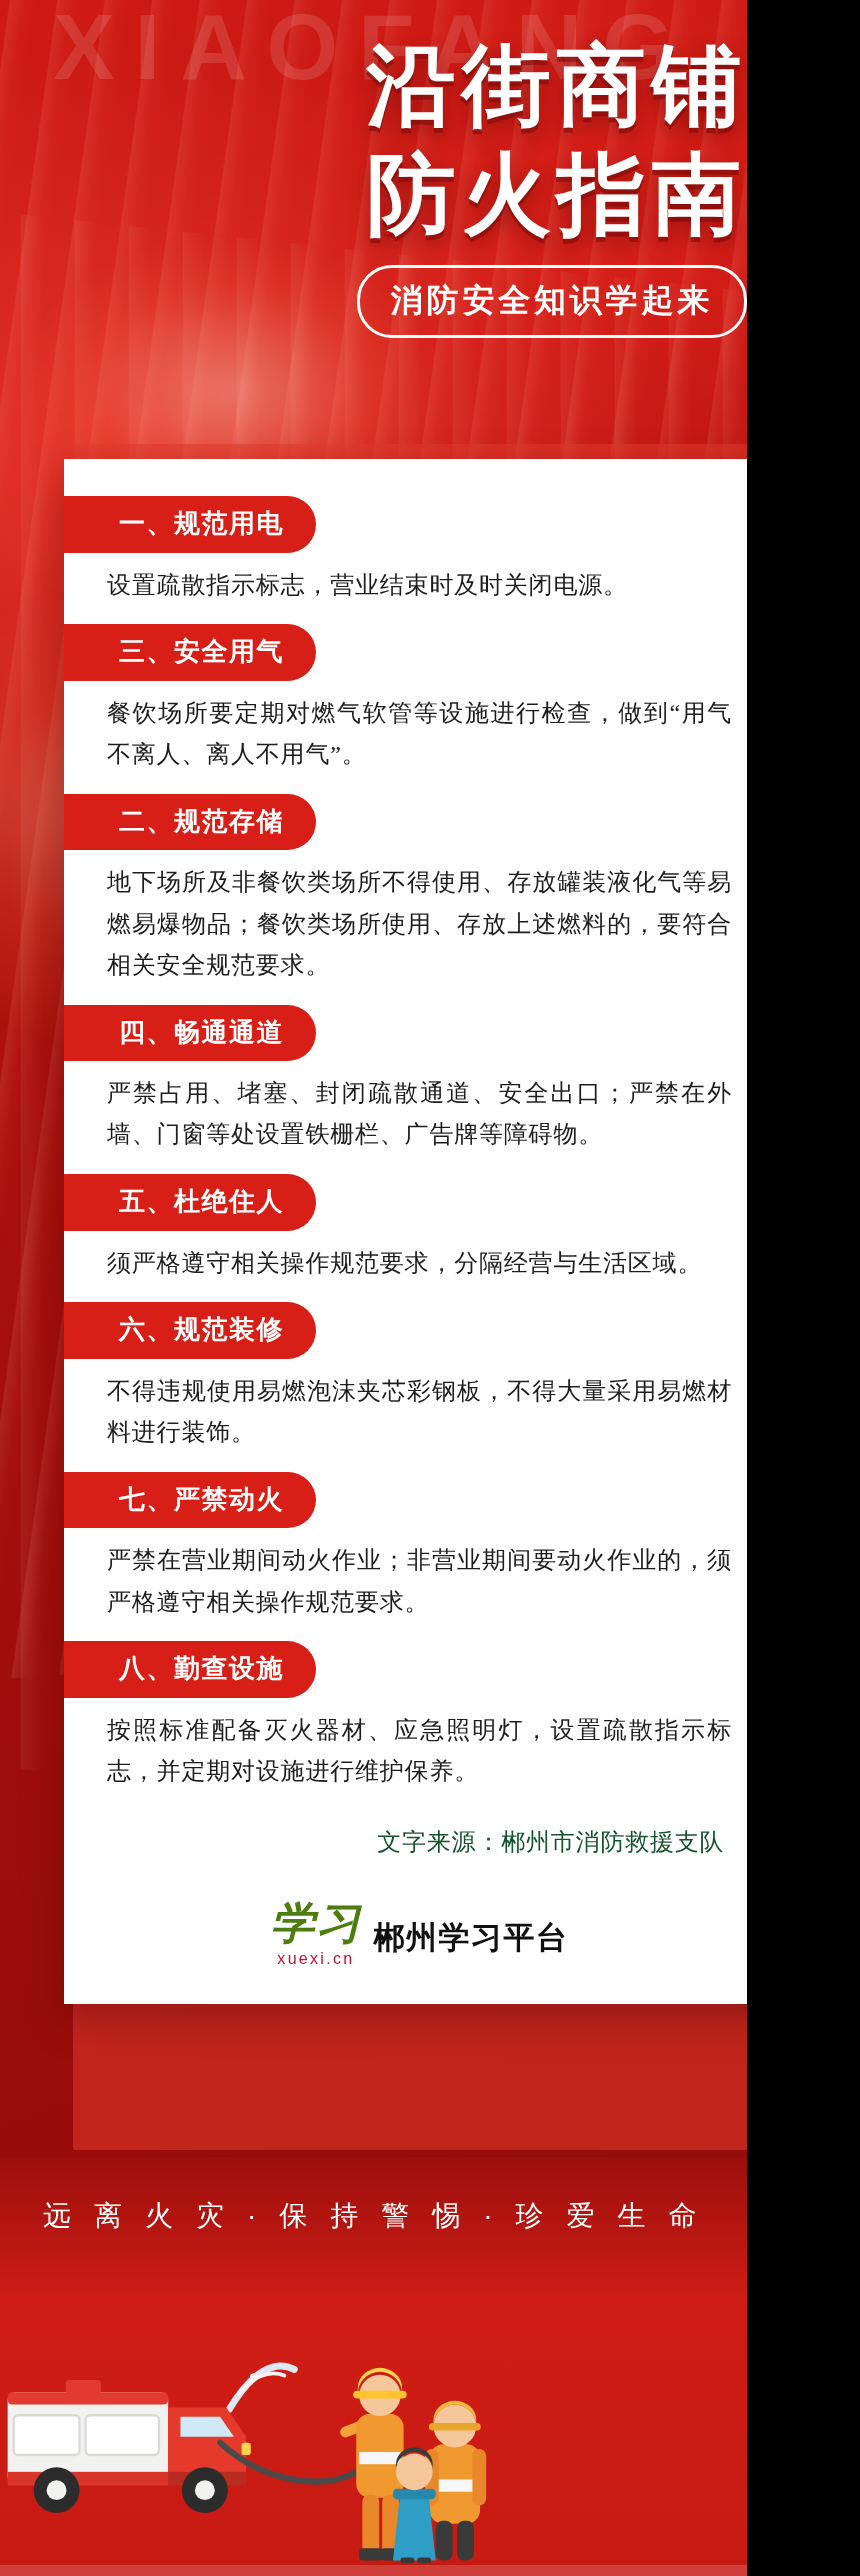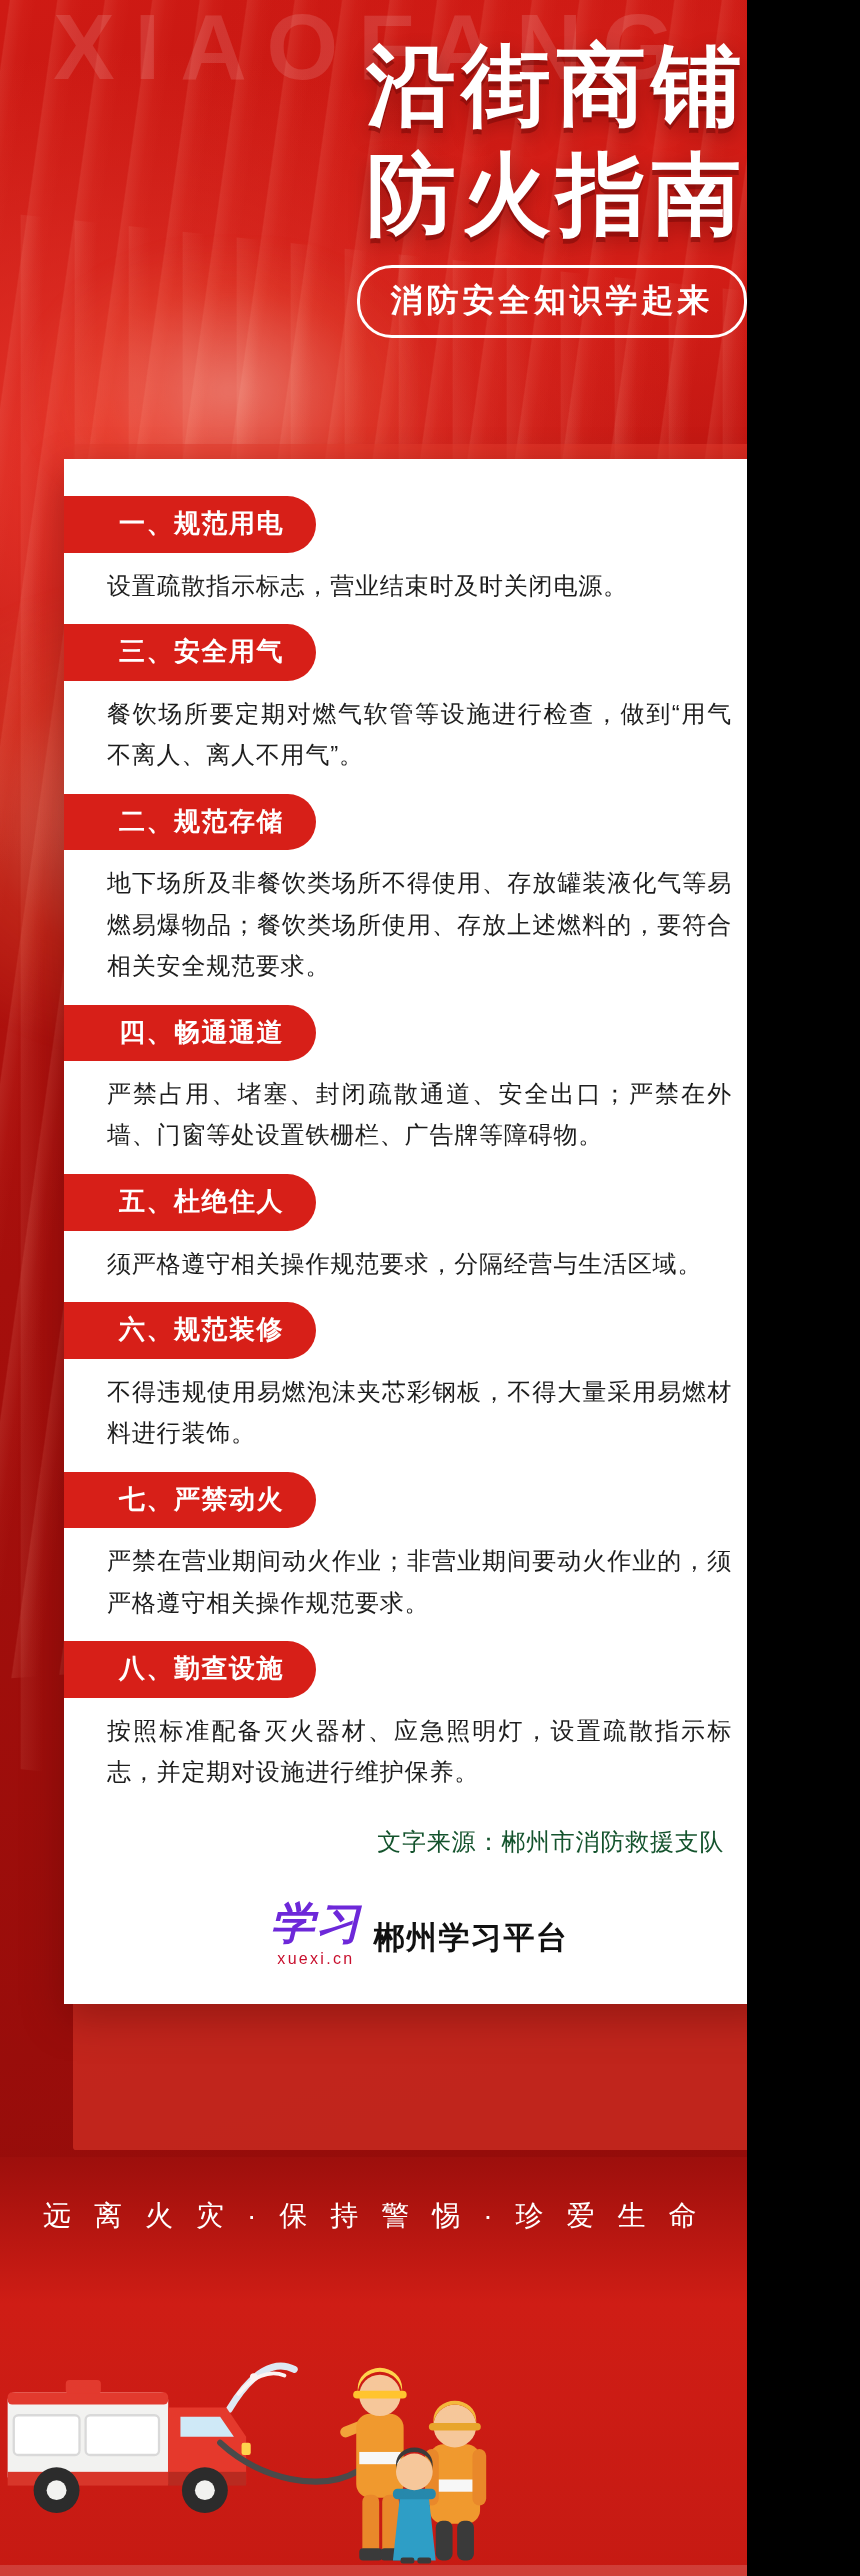--- a/index.html
+++ b/index.html
@@ -149,20 +149,21 @@
     background: #ffffff;
     padding: 17px 0 37px;
     box-shadow: 0 13.8px 38px rgba(70,0,0,.35);
   }
   .card-inner {
     padding: 20px 43px 0;
   }
 
   .section {
     margin-bottom: 10.7px;
+    font-family: Liberation Serif, serif;
   }
   .sec-header {
     display: inline-block;
     background: #d71f18;
     color: #ffffff;
     font-size: 26px;
     font-weight: 700;
     letter-spacing: 1.5px;
     padding: 10px 32px 11.5px 26px;
     border-radius: 0 31px 31px 0;
@@ -202,21 +203,21 @@
     display: flex;
     flex-direction: column;
     align-items: center;
     line-height: 1;
   }
   .logo-cn {
     font-family: "Liberation Serif", "DejaVu Serif", serif;
     font-size: 44px;
     font-weight: 700;
     font-style: italic;
-    color: #6d28d9;
+    color: #4d7c0f;
     letter-spacing: 1.5px;
   }
   .logo-pinyin {
     margin-top: 4.6px;
     font-size: 16px;
     color: #c8102e;
     letter-spacing: 2.3px;
   }
   .logo-text {
     font-size: 31px;

